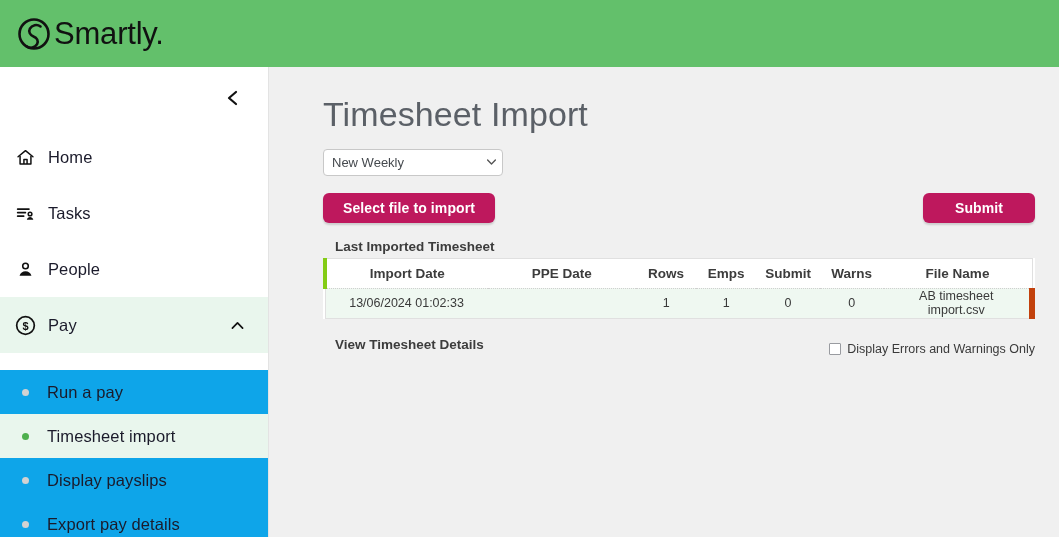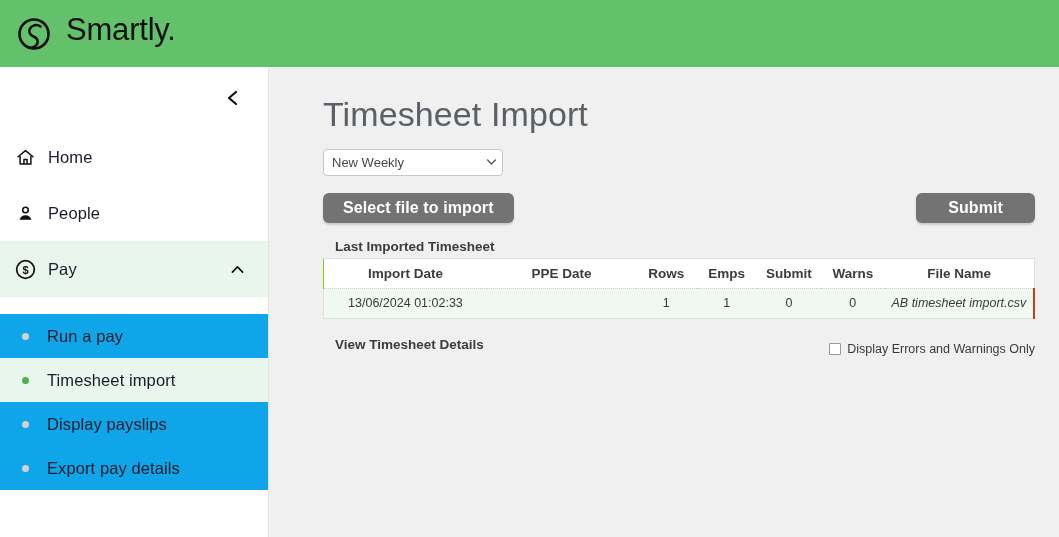--- a/index.html
+++ b/index.html
@@ -23,22 +23,21 @@
     position: absolute;
     top: 0; left: 0;
     width: 1059px; height: 67px;
     background: #63c06b;
     display: flex;
     align-items: center;
     padding-left: 14px;
   }
   .brand {
     display: flex;
-    align-items: flex-start;
-    gap: 12px;
+    align-items: center;
   }
   .brand-mark { width: 40px; height: 40px; display: block; }
   .brand-text {
     font-size: 31px;
     font-weight: 400;
     color: #111111;
     letter-spacing: -0.2px;
     line-height: 1;
   }
 
@@ -156,24 +155,24 @@
   }
 
   .btn-row {
     display: flex;
     align-items: center;
     justify-content: space-between;
     margin-bottom: 16px;
   }
   .btn {
     font-family: "Liberation Sans", sans-serif;
-    font-size: 16px;
+    font-size: 14px;
     font-weight: bold;
     color: #ffffff;
-    background: #737373;
+    background: #be185d;
     border: none;
     border-radius: 6px;
     cursor: pointer;
     box-shadow: 0 2px 2px rgba(0,0,0,0.15);
     letter-spacing: .1px;
   }
   .btn-select-file { height: 30px; padding: 0 20px; }
   .btn-submit { height: 30px; padding: 0 32px; margin-right: 0; }
 
   .section-title {
@@ -217,32 +216,32 @@
   table.grid thead th {
     background: #ffffff;
     font-size: 13.5px;
     font-weight: bold;
     color: #3c3c3c;
     height: 30px;
     padding: 0 6px;
     border-bottom: 1px dotted #cfcfcf;
     border-top: 1px solid #e0e0e0;
   }
-  table.grid thead th:first-child { border-left: 1px solid #84cc16; margin-top: 22px; }
+  table.grid thead th:first-child { border-left: 4px solid #84cc16; margin-top: 22px; }
   table.grid thead th:last-child { border-right: 1px solid #e0e0e0; }
   table.grid tbody td {
     background: #eff8f1;
     font-size: 12.5px;
     color: #3a3a3a;
     height: 30px;
     padding: 0 6px;
     border-bottom: 1px solid #e0e0e0;
   }
   table.grid tbody td:first-child { border-left: 1px solid #e0e0e0; }
-  table.grid tbody td:last-child { border-right: 2px solid #c2410c; font-style: italic; }
+  table.grid tbody td:last-child { border-right: 6px solid #c2410c; }
 
   .ta-c { text-align: center; }
   .ta-l { text-align: left; }
 </style>
 </head>
 <body>
 
 <div id="app">
 
   <div class="topbar">
@@ -273,20 +272,34 @@
       <span class="nav-icon">
         <svg width="21" height="21" viewBox="0 0 24 24">
           <path d="M3.5 11.2 12 4.2l8.5 7" fill="none" stroke="#111" stroke-width="1.7" stroke-linecap="round" stroke-linejoin="round"></path>
           <path d="M5.8 10.2V19.4h12.4V10.2" fill="none" stroke="#111" stroke-width="1.7" stroke-linejoin="round"></path>
           <path d="M10.2 19.4v-5h3.6v5" fill="none" stroke="#111" stroke-width="1.7" stroke-linejoin="round"></path>
         </svg>
       </span>
       <span class="nav-label">Home</span>
     </div>
 
+    <div class="nav-item">
+      <span class="nav-icon">
+        <svg width="21" height="21" viewBox="0 0 24 24">
+          <g stroke="#111" stroke-width="1.8" stroke-linecap="round">
+            <line x1="3" y1="7" x2="16" y2="7"></line>
+            <line x1="3" y1="11" x2="12" y2="11"></line>
+            <line x1="3" y1="15" x2="10" y2="15"></line>
+          </g>
+          <circle cx="17.2" cy="12.6" r="2.1" fill="none" stroke="#111" stroke-width="1.7"></circle>
+          <path d="M13.5 19c.6-2 2-3 3.7-3s3.1 1 3.7 3z" fill="#111"></path>
+        </svg>
+      </span>
+      <span class="nav-label">Tasks</span>
+    </div>
 
     <div class="nav-item">
       <span class="nav-icon">
         <svg width="21" height="21" viewBox="0 0 24 24">
           <circle cx="12" cy="8" r="3.2" fill="none" stroke="#111" stroke-width="1.8"></circle>
           <path d="M5.2 19.2c.9-3.4 3.6-5.2 6.8-5.2s5.9 1.8 6.8 5.2z" fill="#111"></path>
         </svg>
       </span>
       <span class="nav-label">People</span>
     </div>

